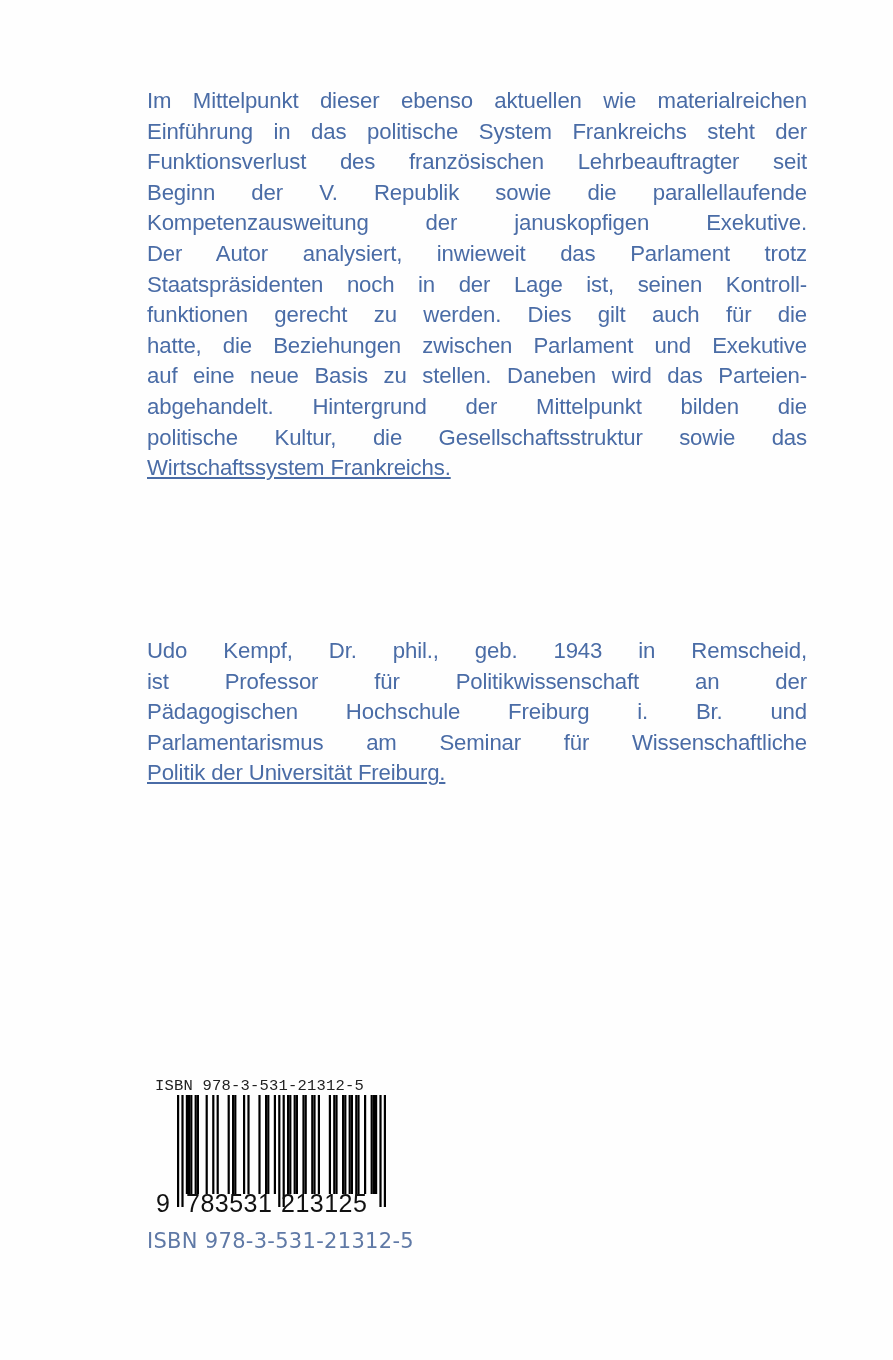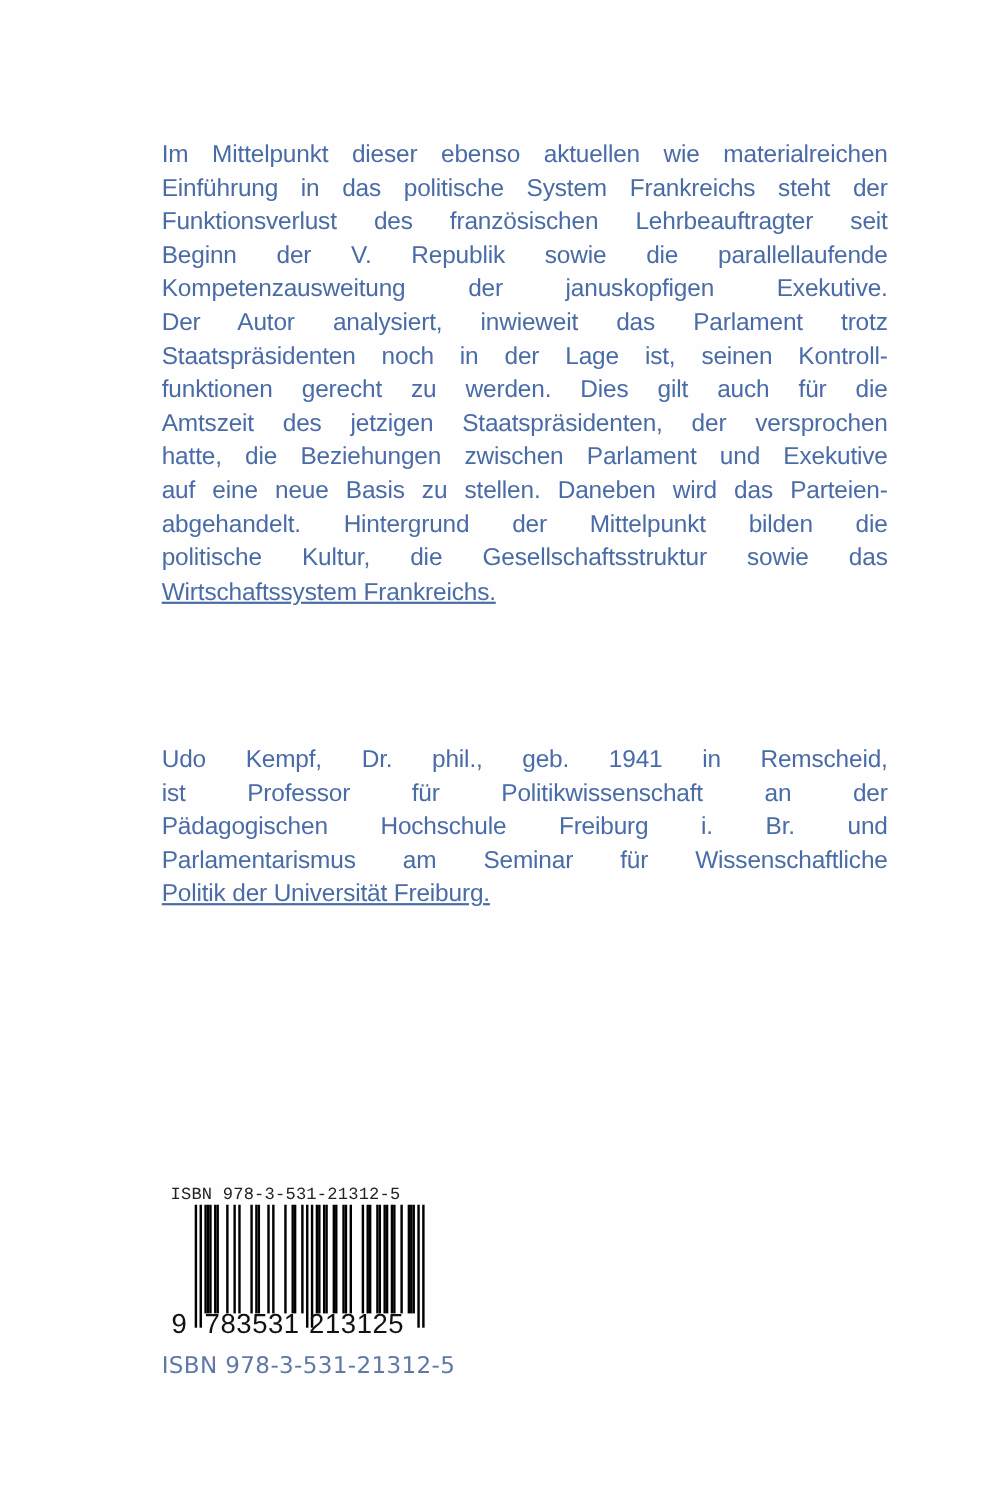--- a/index.html
+++ b/index.html
@@ -3,21 +3,20 @@
 <meta charset="utf-8">
 <style>
   html, body { margin: 0; padding: 0; background: #ffffff; }
   body { width: 893px; height: 1360px; position: relative; overflow: hidden; }
   .page { position: absolute; left: 0; top: 0; width: 893px; height: 1360px; background: #fefefe; }
   .blurb {
     position: absolute; left: 147px; top: 86px; width: 660px;
     font-family: "Liberation Sans", sans-serif;
     font-size: 22.2px; line-height: 30.6px; color: #4a6ca6;
     letter-spacing: -0.15px;
-    margin-top: 39px;
   }
   .blurb .line { display: block; white-space: nowrap; text-align: justify; text-align-last: justify; }
   .blurb .line.last { text-align-last: left; text-decoration: underline; }
   .author { top: 636px; }
   .barcode-wrap { position: absolute; left: 153px; top: 1077px; width: 260px; height: 140px; }
   .bc-top {
     position: absolute; left: 2px; top: 0px;
     font-family: "Liberation Mono", monospace; font-size: 15.5px; color: #222;
     letter-spacing: 0.2px; white-space: nowrap;
   }
@@ -35,30 +34,29 @@
 
   <div class="blurb">
     <span class="line">Im Mittelpunkt dieser ebenso aktuellen wie materialreichen</span>
     <span class="line">Einführung in das politische System Frankreichs steht der</span>
     <span class="line">Funktionsverlust des französischen Lehrbeauftragter seit</span>
     <span class="line">Beginn der V. Republik sowie die parallellaufende</span>
     <span class="line">Kompetenzausweitung der januskopfigen Exekutive.</span>
     <span class="line">Der Autor analysiert, inwieweit das Parlament trotz</span>
     <span class="line">Staatspräsidenten noch in der Lage ist, seinen Kontroll-</span>
     <span class="line">funktionen gerecht zu werden. Dies gilt auch für die</span>
-    <span class="line">Amtszeit des jetzigen Staatspräsidenten, der versprochen</span>
     <span class="line">hatte, die Beziehungen zwischen Parlament und Exekutive</span>
     <span class="line">auf eine neue Basis zu stellen. Daneben wird das Parteien-</span>
     <span class="line">abgehandelt. Hintergrund der Mittelpunkt bilden die</span>
     <span class="line">politische Kultur, die Gesellschaftsstruktur sowie das</span>
     <span class="line last">Wirtschaftssystem Frankreichs.</span>
   </div>
 
   <div class="blurb author">
-    <span class="line">Udo Kempf, Dr. phil., geb. 1941 in Remscheid,</span>
+    <span class="line">Udo Kempf, Dr. phil., geb. 1943 in Remscheid,</span>
     <span class="line">ist Professor für Politikwissenschaft an der</span>
     <span class="line">Pädagogischen Hochschule Freiburg i. Br. und</span>
     <span class="line">Parlamentarismus am Seminar für Wissenschaftliche</span>
     <span class="line last">Politik der Universität Freiburg.</span>
   </div>
 
   <div class="barcode-wrap">
     <div class="bc-top">ISBN 978-3-531-21312-5</div>
     <svg class="bc-svg" width="240" height="122" viewBox="0 0 240 122">
       <g fill="#000" id="bars">

